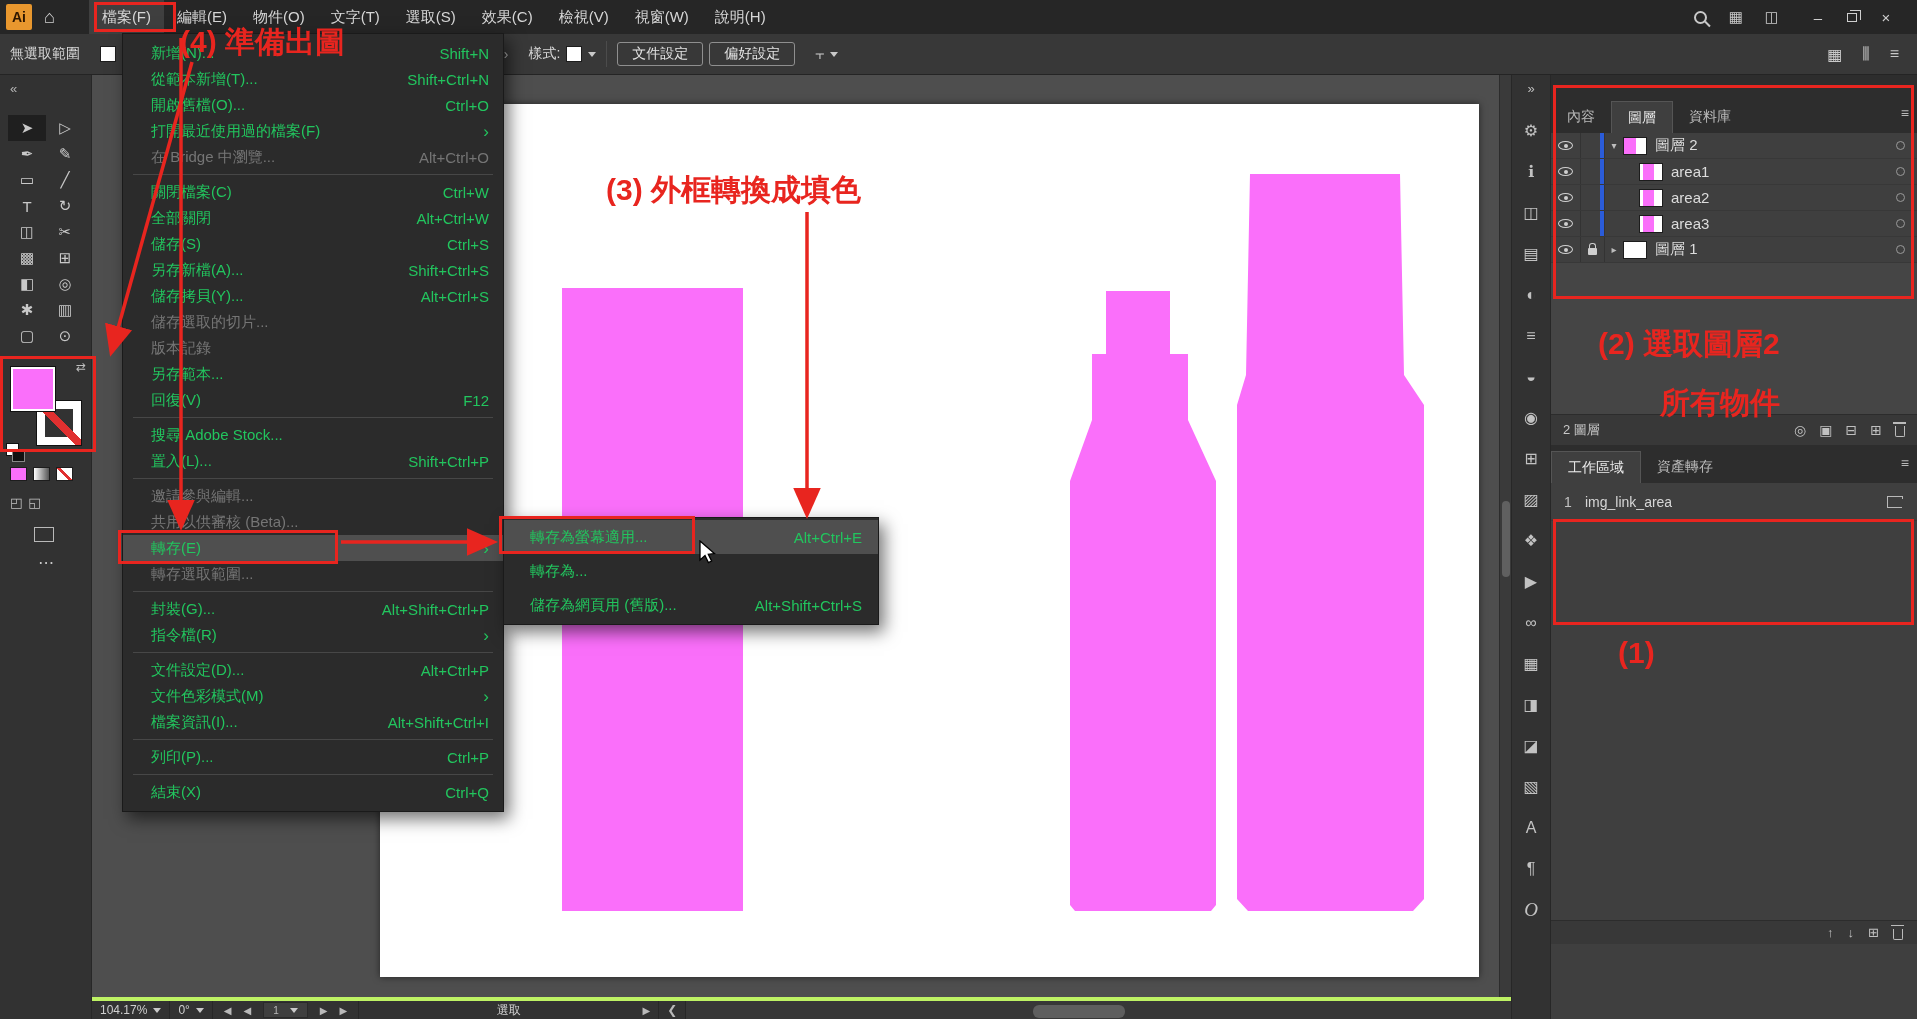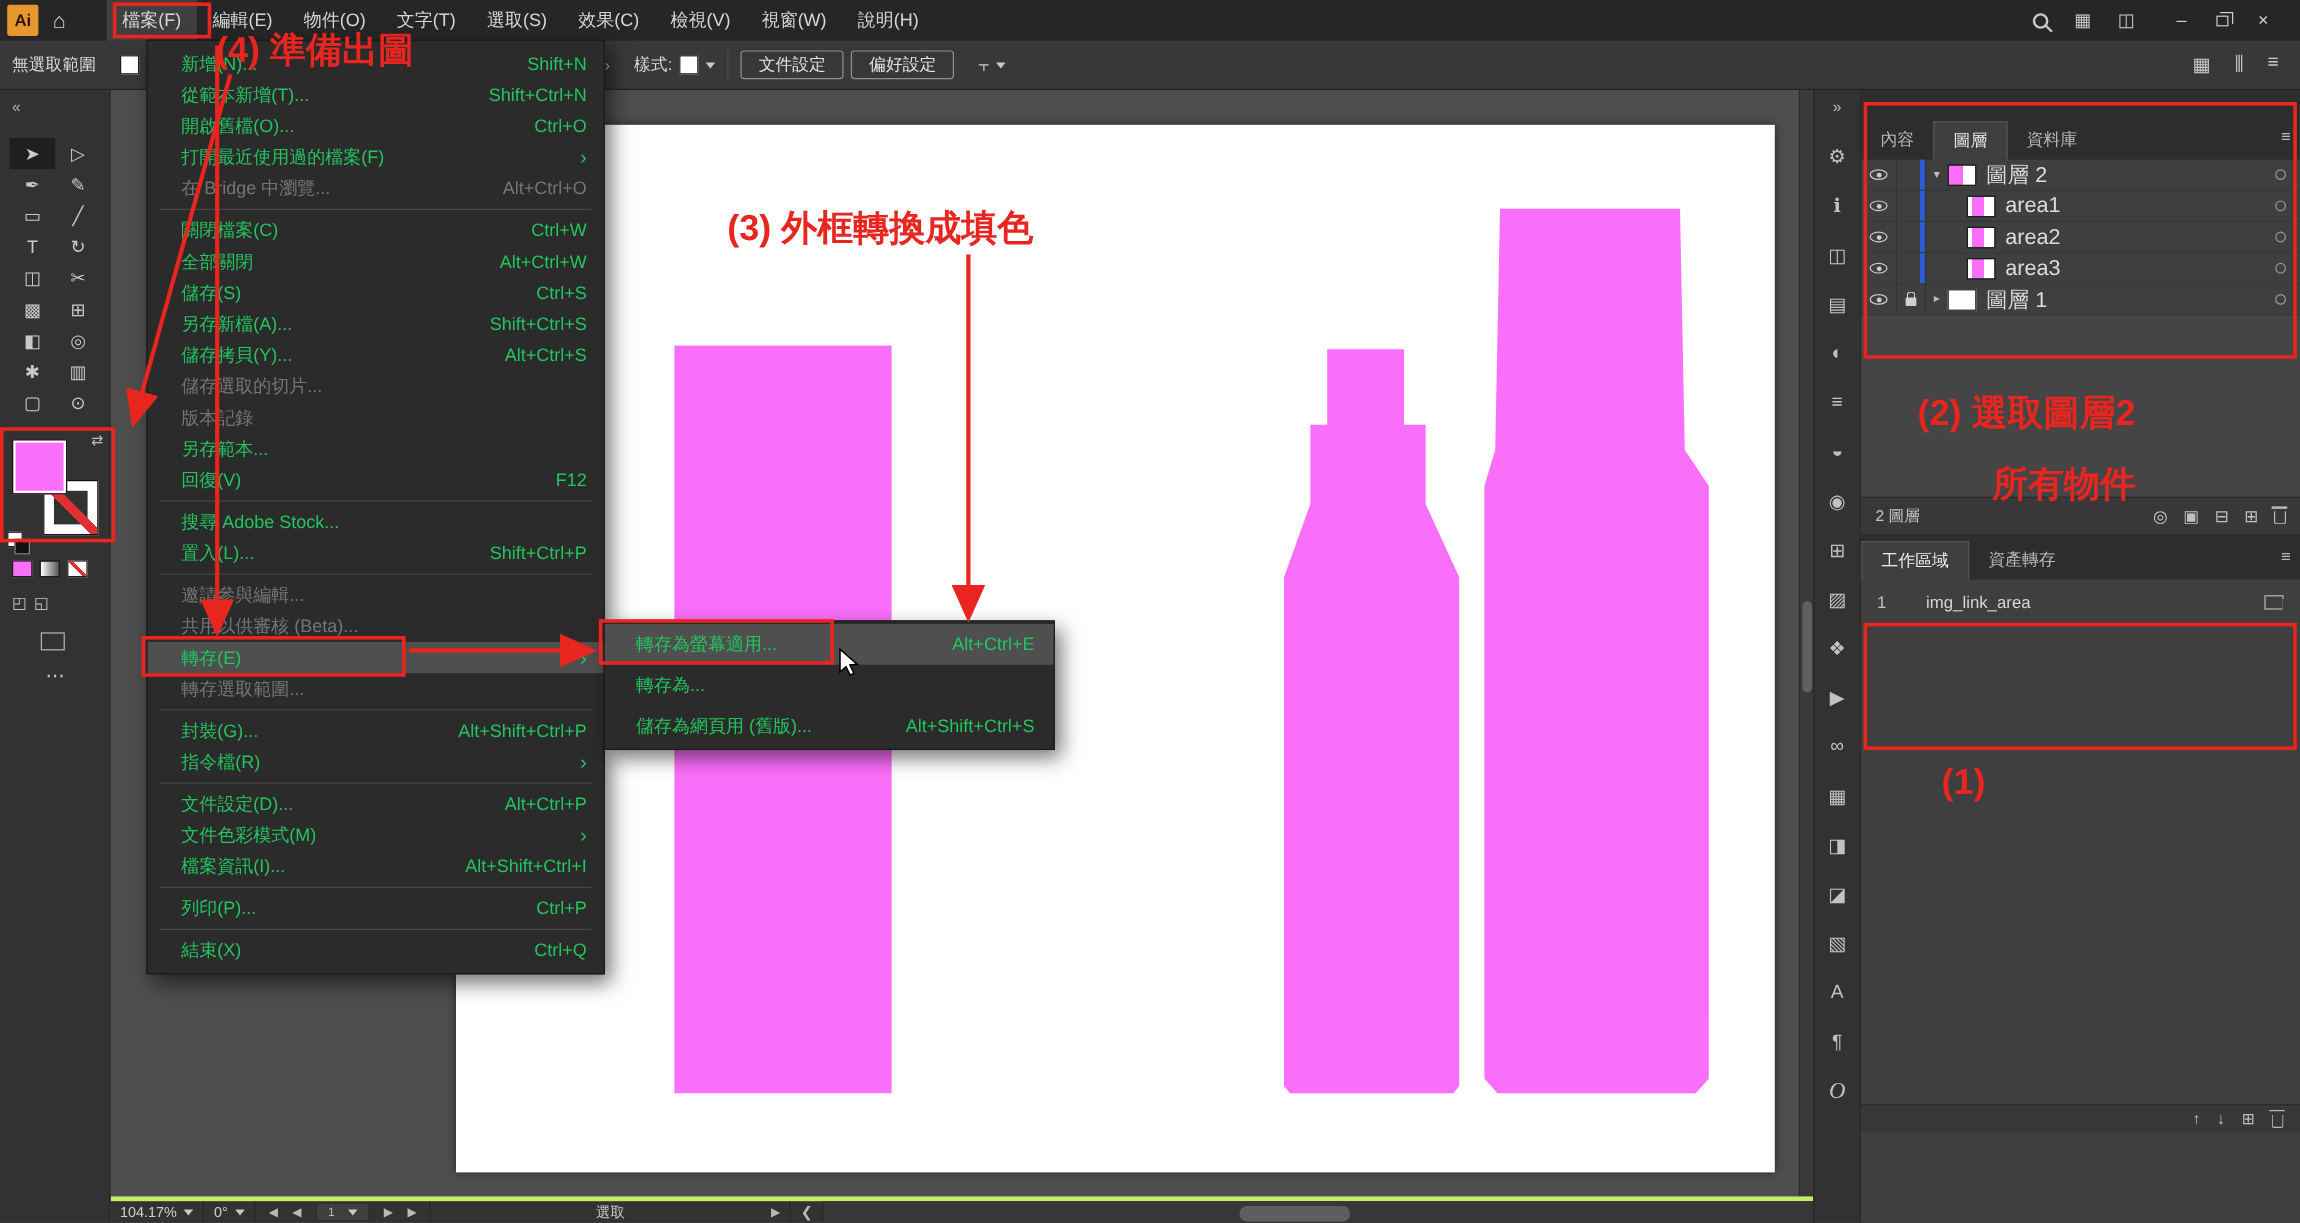--- a/index.html
+++ b/index.html
@@ -126,32 +126,32 @@
   .cell-edit { width:24px; height:100%; border-right:1px solid #333; display:flex; align-items:center; justify-content:center; position:relative;}
   .color-bar { position:absolute; right:0; top:0; width:4px; height:100%; background:var(--blue); }
   .lock { width:9px; height:7px; background:#cfcfcf; border-radius:1px; position:relative; margin-top:3px; }
   .lock::before { content:""; position:absolute; left:1px; top:-5px; width:5px; height:5px;
     border:1.5px solid #cfcfcf; border-bottom:none; border-radius:3px 3px 0 0; }
   .lrow .chevron { width:18px; text-align:center; color:#bdbdbd; font-size:10px; }
   .lrow .indent { width:34px; }
   .thumb-box { width:24px; height:18px; background:#fff; border:1px solid #1c1c1c; margin-right:8px; }
   .thumb-pinkmulti { background:linear-gradient(90deg,var(--magenta) 0 55%,#fff 55%); }
   .thumb-pink { background:linear-gradient(90deg,#fff 0 15%,var(--magenta) 15% 62%,#fff 62%); }
-  .lrow .llabel { flex:1; color:#dddddd; font-size:18px; }
+  .lrow .llabel { flex:1; color:#dddddd; font-size:15px; }
   .target { width:9px; height:9px; border:1px solid #9a9a9a; border-radius:50%; margin-right:12px; }
   .layers-empty { height:151px; background:#454545; }
   .panel-foot { height:31px; background:#383838; border-top:1px solid #2c2c2c; display:flex;
     align-items:center; color:#c8c8c8; font-size:13px; padding:0 12px; }
   .foot-icons { margin-left:auto; display:flex; align-items:center; gap:13px; color:#c0c0c0; font-size:14px; }
   .trash { width:10px; height:11px; border:1.5px solid #bbb; border-top:none; border-radius:0 0 2px 2px;
     position:relative; margin-top:3px; }
   .trash::before { content:""; position:absolute; top:-4px; left:-3px; width:13px; height:1.5px; background:#bbb; }
   .ab-row { height:38px; display:flex; align-items:center; border-bottom:1px solid #383838; color:#d6d6d6; font-size:14px; }
   .ab-num { width:34px; text-align:center; color:#c2c2c2; }
-  .ab-name { flex:1;margin-left:20px; }
+  .ab-name { flex:1; }
   .ab-ico { width:16px; height:12px; border:1.5px solid #b9b9b9; margin-right:14px; position:relative; }
   .ab-ico::after { content:""; position:absolute; right:-4px; top:2px; width:4px; height:12px; background:#3f3f3f; }
   .ab-empty { flex:1; background:#3f3f3f; }
   .panel2 { display:flex; flex-direction:column; height:499px; }
   .ab-foot { height:24px; margin-top:auto; background:#383838; border-top:1px solid #2c2c2c;
     display:flex; align-items:center; justify-content:flex-end; gap:14px; padding:0 14px; color:#c0c0c0; font-size:13px;}
 
   
   .menu-panel { position:absolute; left:122px; top:33px; width:382px; background:#2b2b2b;
     border:1px solid #1a1a1a; box-shadow:5px 7px 16px rgba(0,0,0,.55); padding:6px 0; z-index:30; }

